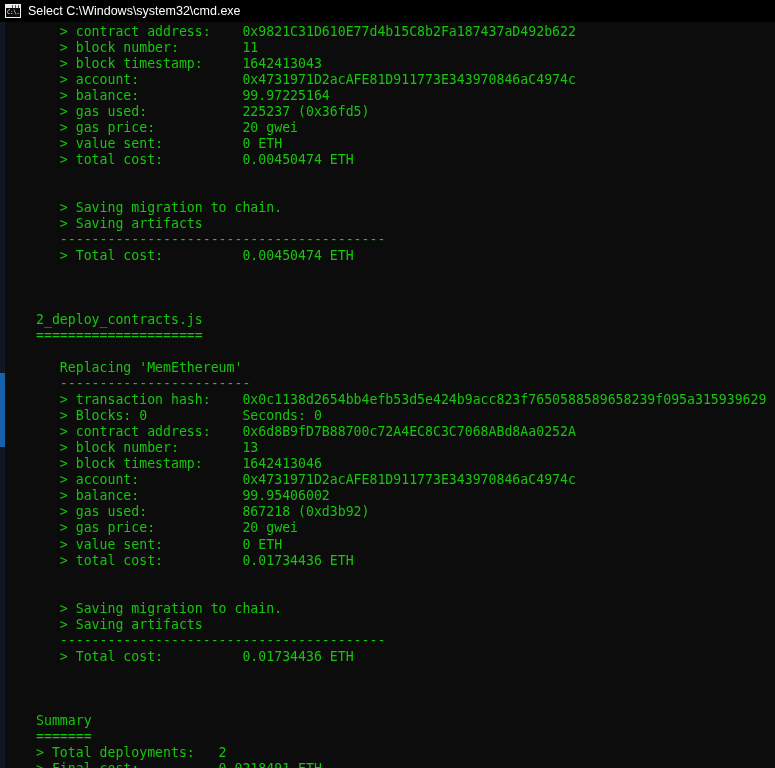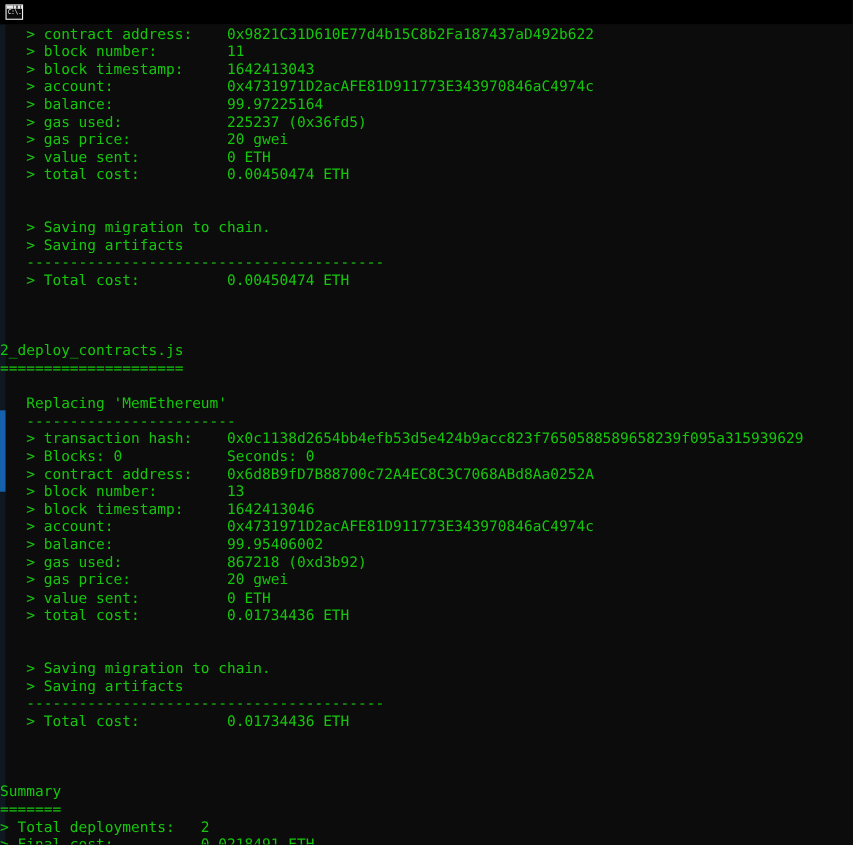--- a/index.html
+++ b/index.html
@@ -117,34 +117,36 @@
     line-height: 16.02px;
     color: #16c60c;
     white-space: pre;
     letter-spacing: 0px;
     overflow: hidden;
   }
   .line {
     height: 16.02px;
     white-space: pre;
     color: #16c60c;
+    padding-left: 36px;
   }
 </style>
 </head>
 <body>
 
 <div class="window">
 
   <div class="titlebar">
     <span class="cmd-icon">
       <span class="frame"></span>
       <span class="bar"></span>
       <span class="dots"></span>
       <span class="prompt">C:\.</span>
     </span>
+    <span class="titlebar-text">Select C:\Windows\system32\cmd.exe</span>
     <span class="titlebar-spacer"></span>
   </div>
 
   <div class="console">
     <div class="scrollbar-track">
       <div class="scrollbar-thumb" style="top: 351px; height: 74px;"></div>
     </div>
     <div class="screen" id="screen"><div class="line">   &gt; contract address:    0x9821C31D610E77d4b15C8b2Fa187437aD492b622</div><div class="line">   &gt; block number:        11</div><div class="line">   &gt; block timestamp:     1642413043</div><div class="line">   &gt; account:             0x4731971D2acAFE81D911773E343970846aC4974c</div><div class="line">   &gt; balance:             99.97225164</div><div class="line">   &gt; gas used:            225237 (0x36fd5)</div><div class="line">   &gt; gas price:           20 gwei</div><div class="line">   &gt; value sent:          0 ETH</div><div class="line">   &gt; total cost:          0.00450474 ETH</div><div class="line"></div><div class="line"></div><div class="line">   &gt; Saving migration to chain.</div><div class="line">   &gt; Saving artifacts</div><div class="line">   -----------------------------------------</div><div class="line">   &gt; Total cost:          0.00450474 ETH</div><div class="line"></div><div class="line"></div><div class="line"></div><div class="line">2_deploy_contracts.js</div><div class="line">=====================</div><div class="line"></div><div class="line">   Replacing 'MemEthereum'</div><div class="line">   ------------------------</div><div class="line">   &gt; transaction hash:    0x0c1138d2654bb4efb53d5e424b9acc823f7650588589658239f095a315939629</div><div class="line">   &gt; Blocks: 0            Seconds: 0</div><div class="line">   &gt; contract address:    0x6d8B9fD7B88700c72A4EC8C3C7068ABd8Aa0252A</div><div class="line">   &gt; block number:        13</div><div class="line">   &gt; block timestamp:     1642413046</div><div class="line">   &gt; account:             0x4731971D2acAFE81D911773E343970846aC4974c</div><div class="line">   &gt; balance:             99.95406002</div><div class="line">   &gt; gas used:            867218 (0xd3b92)</div><div class="line">   &gt; gas price:           20 gwei</div><div class="line">   &gt; value sent:          0 ETH</div><div class="line">   &gt; total cost:          0.01734436 ETH</div><div class="line"></div><div class="line"></div><div class="line">   &gt; Saving migration to chain.</div><div class="line">   &gt; Saving artifacts</div><div class="line">   -----------------------------------------</div><div class="line">   &gt; Total cost:          0.01734436 ETH</div><div class="line"></div><div class="line"></div><div class="line"></div><div class="line">Summary</div><div class="line">=======</div><div class="line">&gt; Total deployments:   2</div><div class="line">&gt; Final cost:          0.0218491 ETH</div></div>
   </div>
 

